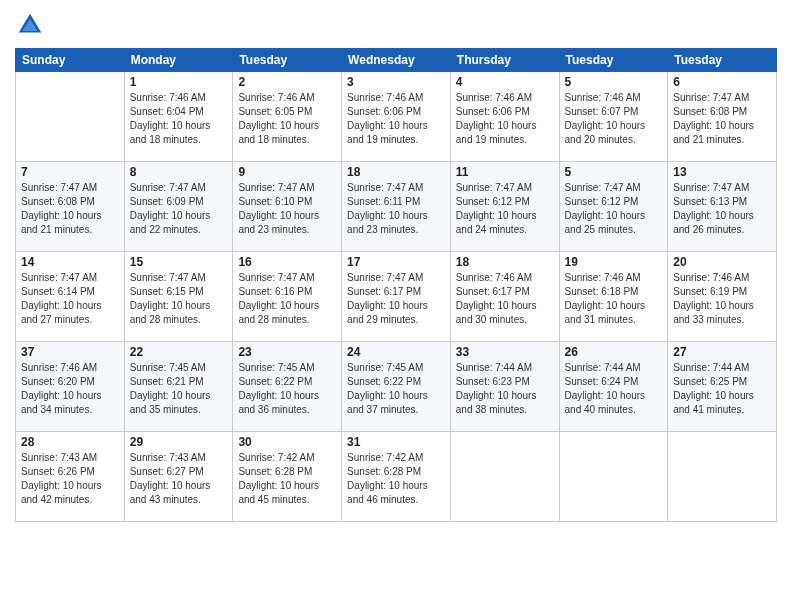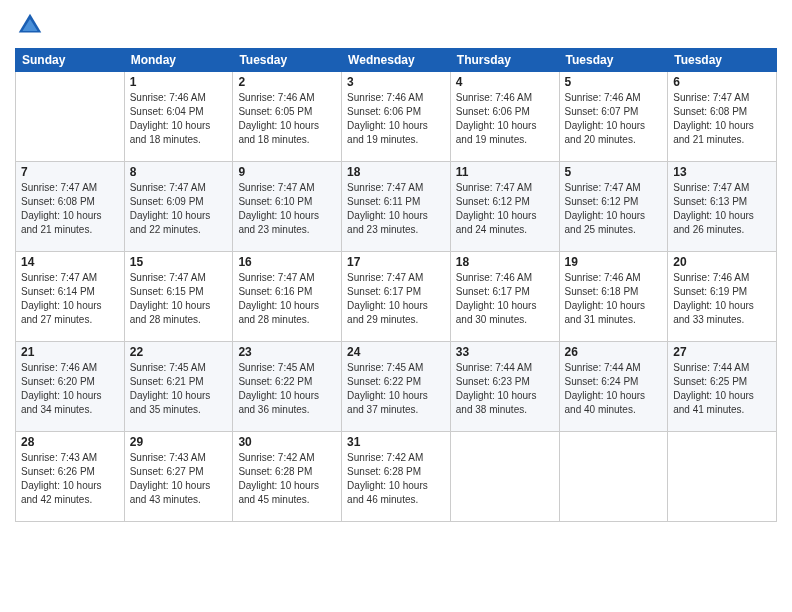--- a/index.html
+++ b/index.html
@@ -212,21 +212,21 @@
             <span class="day-num">19</span>
             <div class="day-info">Sunrise: 7:46 AM<br>Sunset: 6:18 PM<br>Daylight: 10 hours<br>and 31 minutes.</div>
           </td>
           <td>
             <span class="day-num">20</span>
             <div class="day-info">Sunrise: 7:46 AM<br>Sunset: 6:19 PM<br>Daylight: 10 hours<br>and 33 minutes.</div>
           </td>
         </tr>
         <tr class="week-row">
           <td>
-            <span class="day-num">21</span>
+            <span class="day-num">37</span>
             <div class="day-info">Sunrise: 7:46 AM<br>Sunset: 6:20 PM<br>Daylight: 10 hours<br>and 34 minutes.</div>
           </td>
           <td>
             <span class="day-num">22</span>
             <div class="day-info">Sunrise: 7:45 AM<br>Sunset: 6:21 PM<br>Daylight: 10 hours<br>and 35 minutes.</div>
           </td>
           <td>
             <span class="day-num">23</span>
             <div class="day-info">Sunrise: 7:45 AM<br>Sunset: 6:22 PM<br>Daylight: 10 hours<br>and 36 minutes.</div>
           </td>

